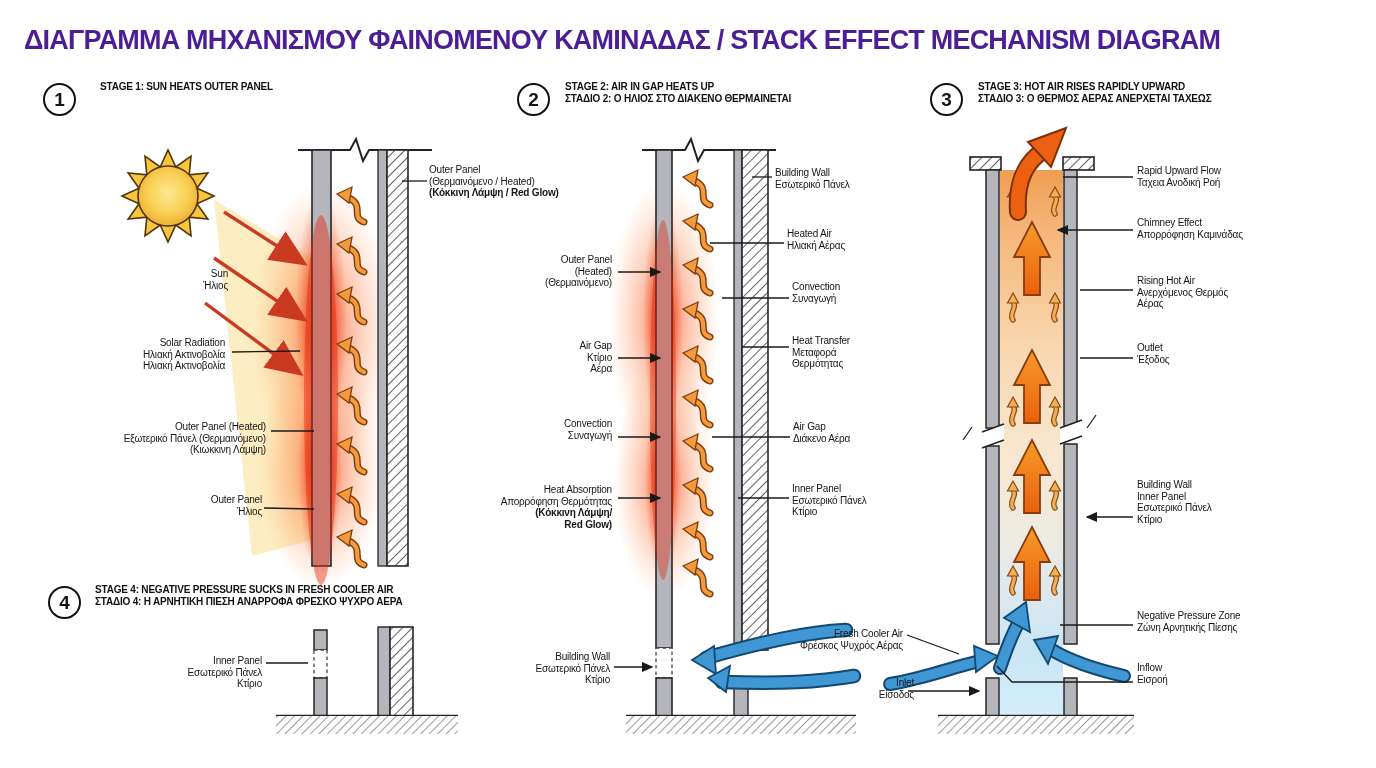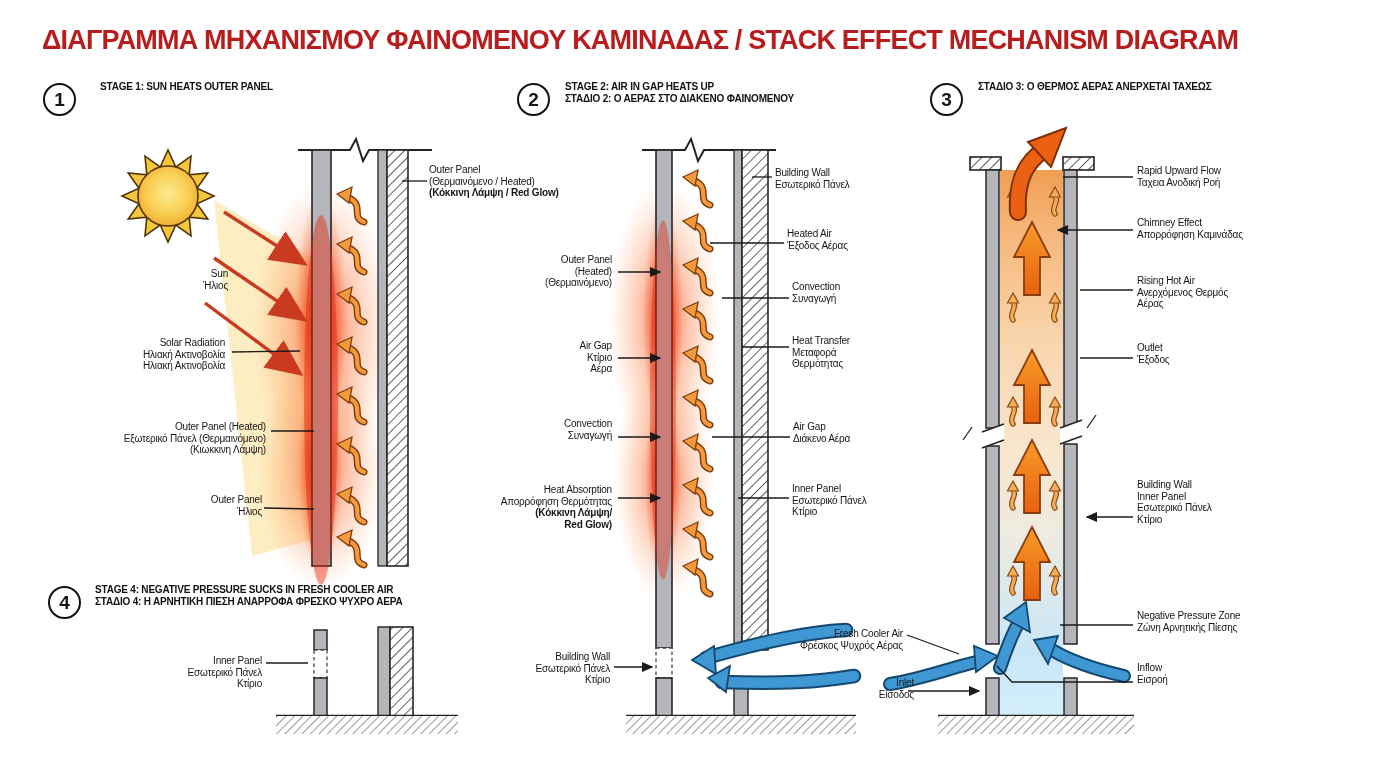--- a/index.html
+++ b/index.html
@@ -1,20 +1,20 @@
 <!DOCTYPE html>
 <html><head>
 <meta charset="utf-8">
 <style>
   html,body{margin:0;padding:0;background:#fff;}
   .canvas{position:relative;width:1376px;height:768px;background:#fff;overflow:hidden;
           font-family:"Liberation Sans","DejaVu Sans",sans-serif;color:#161616;}
   svg.layer{position:absolute;left:0;top:0;}
-  .title{position:absolute;left:42px;top:25px;font-size:27px;font-weight:bold;
-         letter-spacing:-0.8px;color:#b91c1c;white-space:nowrap;}
+  .title{position:absolute;left:24px;top:25px;font-size:27px;font-weight:bold;
+         letter-spacing:-0.8px;color:#4c1d95;white-space:nowrap;}
   .stage-circle{position:absolute;width:29px;height:29px;border:2.4px solid #111;border-radius:50%;
                 text-align:center;font-weight:bold;font-size:19px;line-height:29px;background:#fff;}
   .stage-title{position:absolute;font-weight:bold;font-size:10px;line-height:1.2;
                letter-spacing:-0.2px;white-space:nowrap;color:#111;}
   .stage-title span{display:block;}
   .lbl{position:absolute;font-size:10px;line-height:1.16;letter-spacing:-0.2px;white-space:nowrap;}
   .lbl span{display:block;}
   .r{text-align:right;}
   .b{font-weight:bold;}
 </style>
@@ -251,25 +251,26 @@
 <div class="title">ΔΙΑΓΡΑΜΜΑ ΜΗΧΑΝΙΣΜΟΥ ΦΑΙΝΟΜΕΝΟΥ ΚΑΜΙΝΑΔΑΣ /  STACK EFFECT MECHANISM DIAGRAM</div>
 
 <div class="stage-circle" style="left:43px;top:83px">1</div>
 <div class="stage-title" style="left:100px;top:81px">
   <span>STAGE 1: SUN HEATS OUTER PANEL</span>
 </div>
 
 <div class="stage-circle" style="left:517px;top:83px">2</div>
 <div class="stage-title" style="left:565px;top:81px">
   <span>STAGE 2: AIR IN GAP HEATS UP</span>
-  <span>ΣΤΑΔΙΟ 2: Ο ΑΕΡΑΣ ΣΤΟ ΔΙΑΚΕΝΟ ΦΑΙΝΟΜΕΝΟΥ</span>
+  <span>ΣΤΑΔΙΟ 2: Ο ΗΛΙΟΣ ΣΤΟ ΔΙΑΚΕΝΟ ΘΕΡΜΑΙΝΕΤΑΙ</span>
 </div>
 
 <div class="stage-circle" style="left:930px;top:83px">3</div>
 <div class="stage-title" style="left:978px;top:81px">
+  <span>STAGE 3: HOT AIR RISES RAPIDLY UPWARD</span>
   <span>ΣΤΑΔΙΟ 3: Ο ΘΕΡΜΟΣ ΑΕΡΑΣ ΑΝΕΡΧΕΤΑΙ ΤΑΧΕΩΣ</span>
 </div>
 
 <div class="stage-circle" style="left:48px;top:586px">4</div>
 <div class="stage-title" style="left:95px;top:584px">
   <span>STAGE 4: NEGATIVE PRESSURE SUCKS IN FRESH COOLER AIR</span>
   <span>ΣΤΑΔΙΟ 4: Η ΑΡΝΗΤΙΚΗ ΠΙΕΣΗ ΑΝΑΡΡΟΦΑ ΦΡΕΣΚΟ ΨΥΧΡΟ ΑΕΡΑ</span>
 </div>
 
 <div class="lbl r" style="right:1148px;top:268px">
@@ -315,21 +316,21 @@
   <span>Απορρόφηση Θερμότητας</span>
   <span class="b">(Κόκκινη Λάμψη/</span>
   <span class="b">Red Glow)</span>
 </div>
 <div class="lbl" style="left:775px;top:167px">
   <span>Building Wall</span>
   <span>Εσωτερικό Πάνελ</span>
 </div>
 <div class="lbl" style="left:787px;top:228px">
   <span>Heated Air</span>
-  <span>Έξοδος Αέρας</span>
+  <span>Ηλιακή Αέρας</span>
 </div>
 <div class="lbl" style="left:792px;top:281px">
   <span>Convection</span>
   <span>Συναγωγή</span>
 </div>
 <div class="lbl" style="left:792px;top:335px">
   <span>Heat Transfer</span>
   <span>Μεταφορά</span>
   <span>Θερμότητας</span>
 </div>

